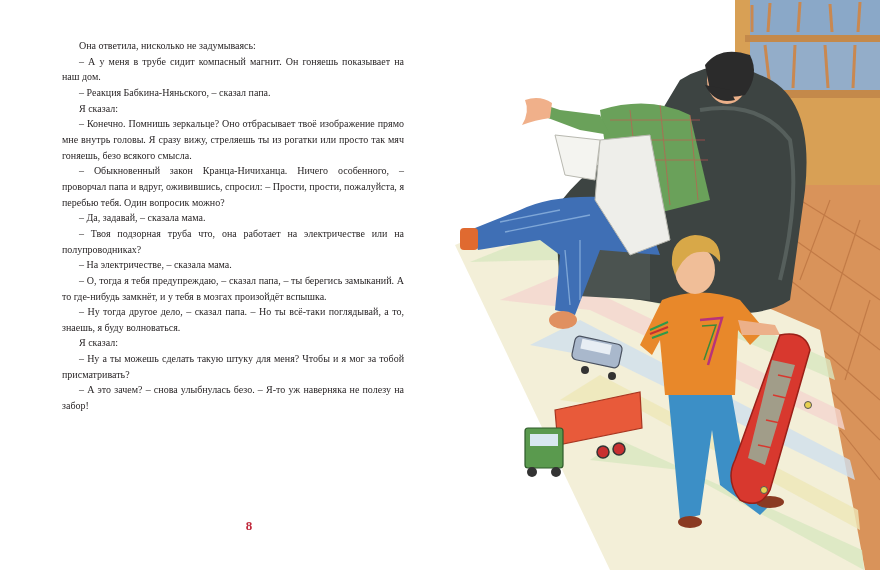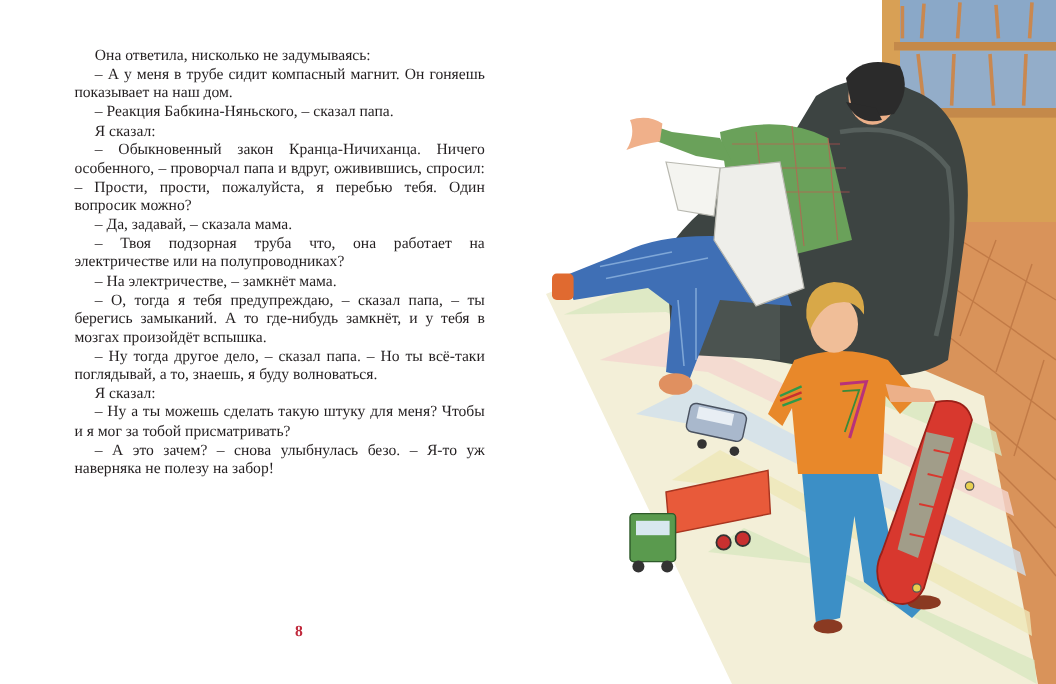--- a/index.html
+++ b/index.html
@@ -4,44 +4,45 @@
   <style>
     html, body { margin: 0; padding: 0; }
     body {
       width: 880px; height: 570px; overflow: hidden;
       background: #ffffff; position: relative;
       font-family: "DejaVu Serif", "Liberation Serif", serif;
     }
     .text-column {
       position: absolute; left: 62px; top: 38px; width: 342px;
       font-family: "Liberation Serif", "DejaVu Serif", serif;
-      font-size: 13px; line-height: 15.65px; color: #231f20;
+      font-size: 10px; line-height: 15.65px; color: #231f20;
       text-align: justify;
     }
     .para { margin: 0; text-indent: 17px; hyphens: manual; }
     .page-number {
       position: absolute; left: 243px; top: 518px; width: 12px;
       text-align: center; color: #c0283b; font-weight: bold;
       font-family: "Liberation Serif", serif; font-size: 13px;
     }
     .illustration { position: absolute; left: 440px; top: 0; width: 440px; height: 570px; }
     .illustration svg { width: 100%; height: 100%; display: block; }
   </style>
 </head>
 <body>
 
 <div class="text-column">
   <p class="para">Она ответила, нисколько не задумываясь:</p>
   <p class="para">– А у меня в трубе сидит компасный магнит. Он гоняешь показывает на наш дом.</p>
   <p class="para">– Реакция Бабкина-Няньского, – сказал папа.</p>
   <p class="para">Я сказал:</p>
+  <p class="para">– Конечно. Помнишь зеркальце? Оно отбрасывает твоё изображение прямо мне внутрь головы. Я сразу вижу, стреляешь ты из рогатки или просто так мяч гоняешь, безо всякого смысла.</p>
   <p class="para">– Обыкновенный закон Кранца-Ничиханца. Ничего особенного, – проворчал папа и вдруг, оживившись, спросил: – Прости, прости, пожалуйста, я перебью тебя. Один вопросик можно?</p>
   <p class="para">– Да, задавай, – сказала мама.</p>
   <p class="para">– Твоя подзорная труба что, она работает на электричестве или на полупроводниках?</p>
-  <p class="para">– На электричестве, – замкнёт мама.</p>
+  <p class="para">– На электричестве, – сказала мама.</p>
   <p class="para">– О, тогда я тебя предупреждаю, – сказал папа, – ты берегись замыканий. А то где-нибудь замкнёт, и у тебя в мозгах произойдёт вспышка.</p>
   <p class="para">– Ну тогда другое дело, – сказал папа. – Но ты всё-таки поглядывай, а то, знаешь, я буду волноваться.</p>
   <p class="para">Я сказал:</p>
   <p class="para">– Ну а ты можешь сделать такую штуку для меня? Чтобы и я мог за тобой присматривать?</p>
   <p class="para">– А это зачем? – снова улыбнулась безо. – Я-то уж наверняка не полезу на забор!</p>
 </div>
 
 <div class="page-number">8</div>
 
 <div class="illustration">

